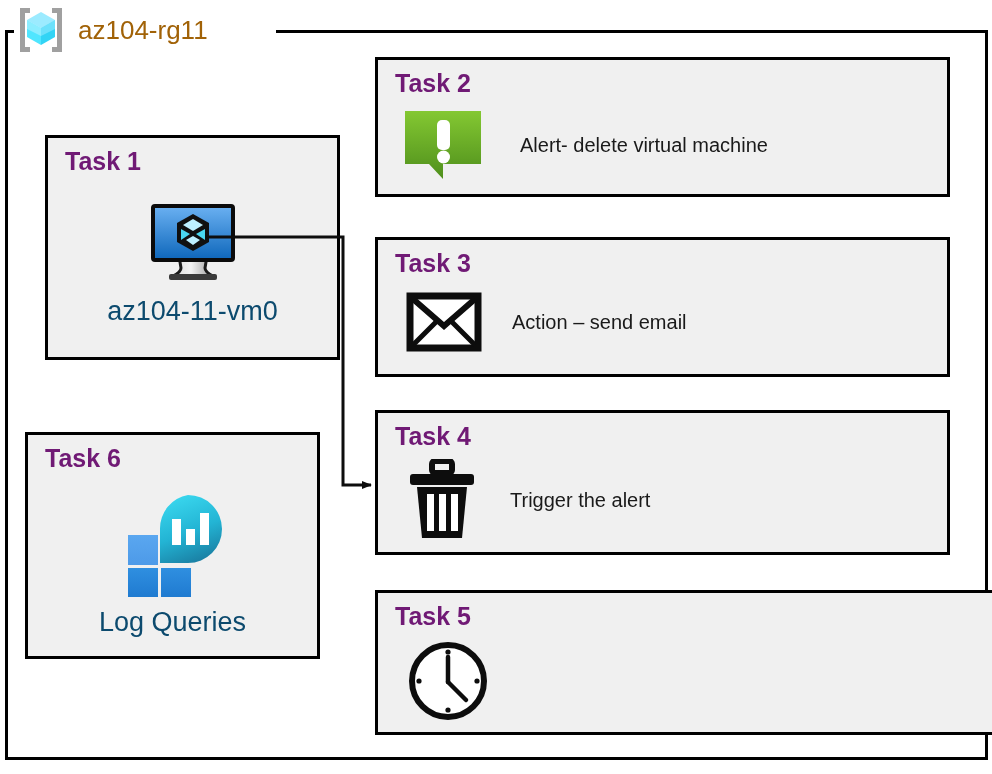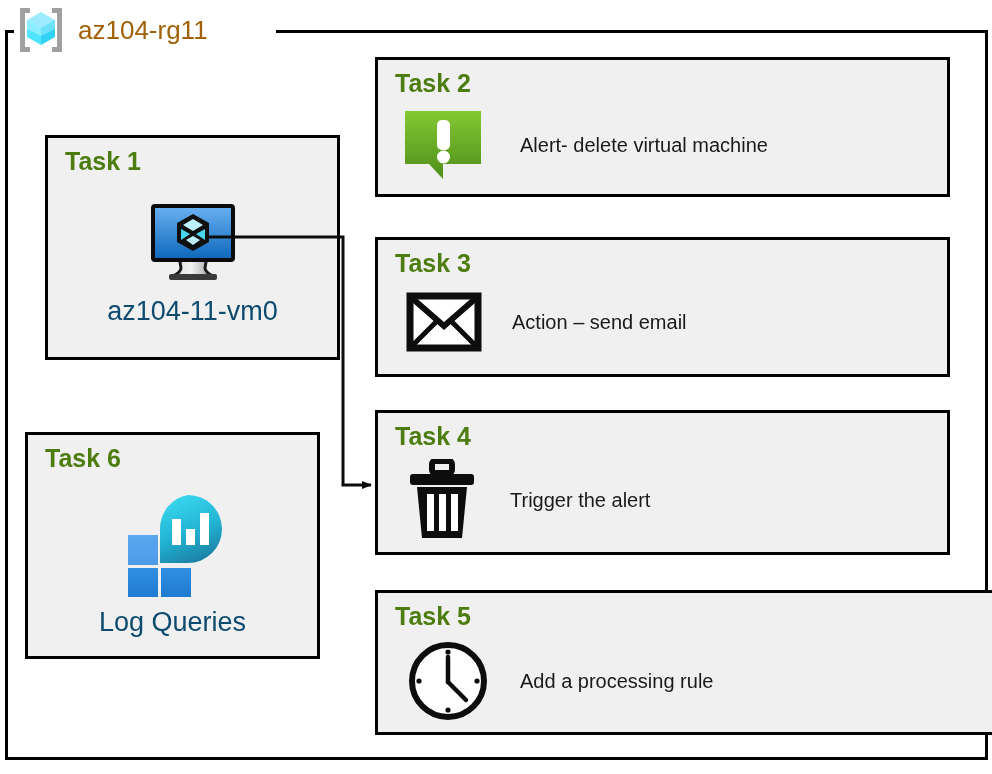--- a/index.html
+++ b/index.html
@@ -70,21 +70,21 @@
     box-sizing: border-box;
     background: #f0f0f0;
     border: 3px solid #000000;
   }
   .card-title {
     position: absolute;
     left: 17px;
     top: 9px;
     font-size: 25px;
     font-weight: bold;
-    color: #4d7c0f;
+    color: #701a75;
     letter-spacing: 0px;
     white-space: nowrap;
   }
 
   
   .card-left .card-icon-wrap {
     position: absolute;
     left: 0; right: 0;
     display: flex;
     justify-content: center;
@@ -277,21 +277,20 @@
         <svg width="84" height="84" viewBox="0 0 84 84">
           <circle cx="42" cy="42" r="36" fill="#ffffff" stroke="#0d0d0d" stroke-width="6"></circle>
           <circle cx="42" cy="13" r="2.6" fill="#0d0d0d"></circle>
           <circle cx="42" cy="71" r="2.6" fill="#0d0d0d"></circle>
           <circle cx="13" cy="42" r="2.6" fill="#0d0d0d"></circle>
           <circle cx="71" cy="42" r="2.6" fill="#0d0d0d"></circle>
           <path d="M42 18 L42 43" stroke="#0d0d0d" stroke-width="4.5" stroke-linecap="round"></path>
           <path d="M42 43 L60 61" stroke="#0d0d0d" stroke-width="4.5" stroke-linecap="round"></path>
         </svg>
       </span>
-      <span class="card-label" style="margin-left:30px;">Add a processing rule</span>
     </div>
   </div>
 
   <svg class="connector">
     <defs>
       <marker id="arrowhead" markerWidth="10" markerHeight="8" refX="9" refY="4" orient="auto" markerUnits="userSpaceOnUse">
         <path d="M0 0 L10 4 L0 8 Z" fill="#0d0d0d"></path>
       </marker>
     </defs>
     <path d="M205 237 L343 237 L343 485 L371 485" fill="none" stroke="#0d0d0d" stroke-width="3" marker-end="url(#arrowhead)"></path>

